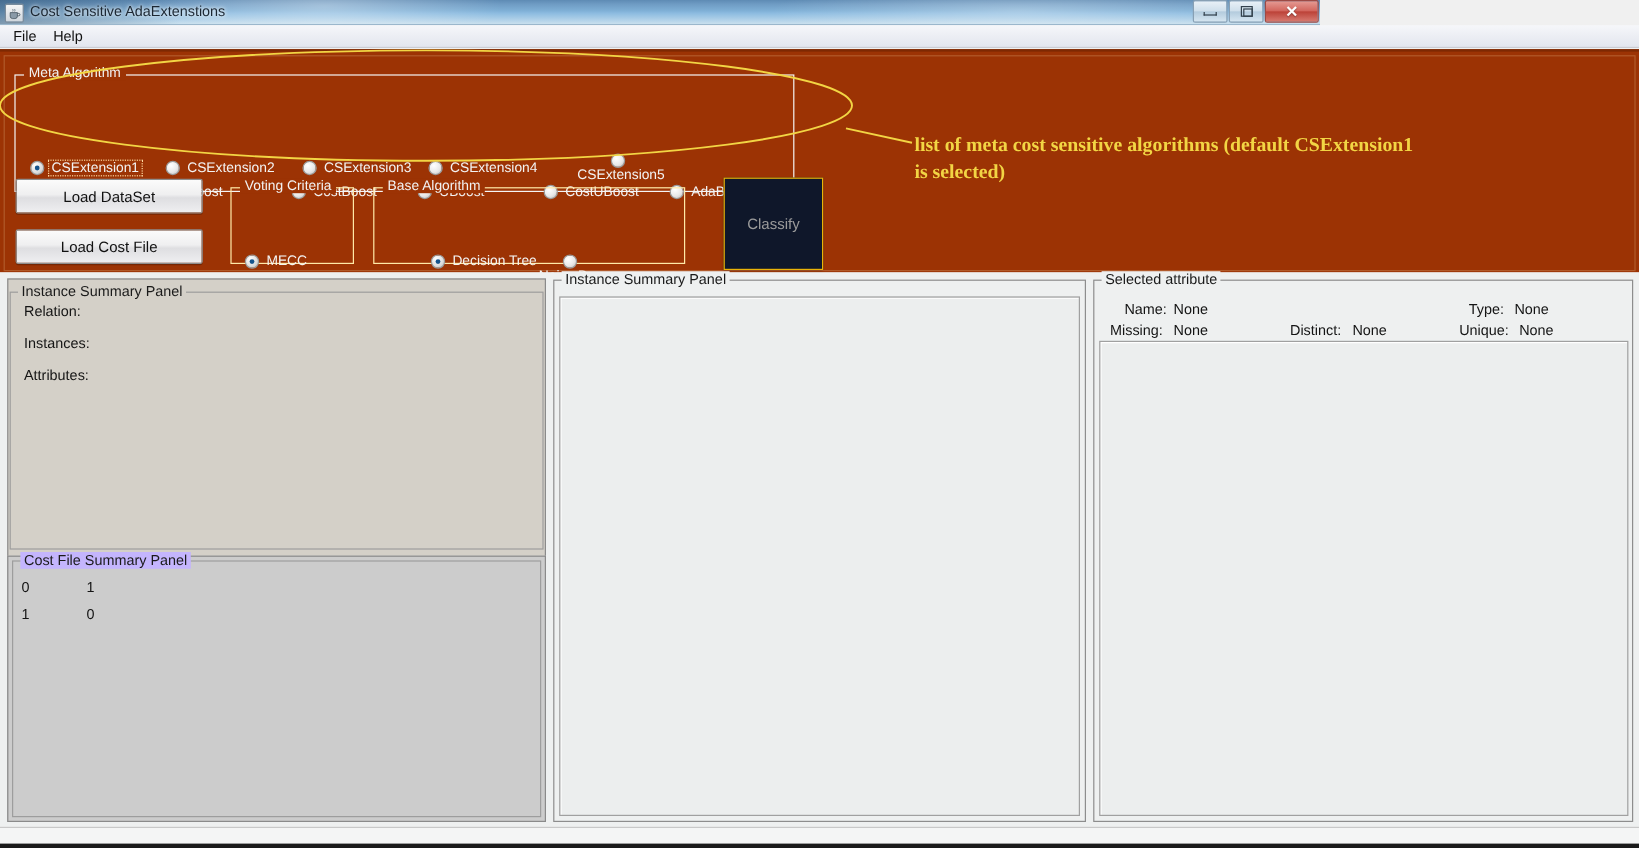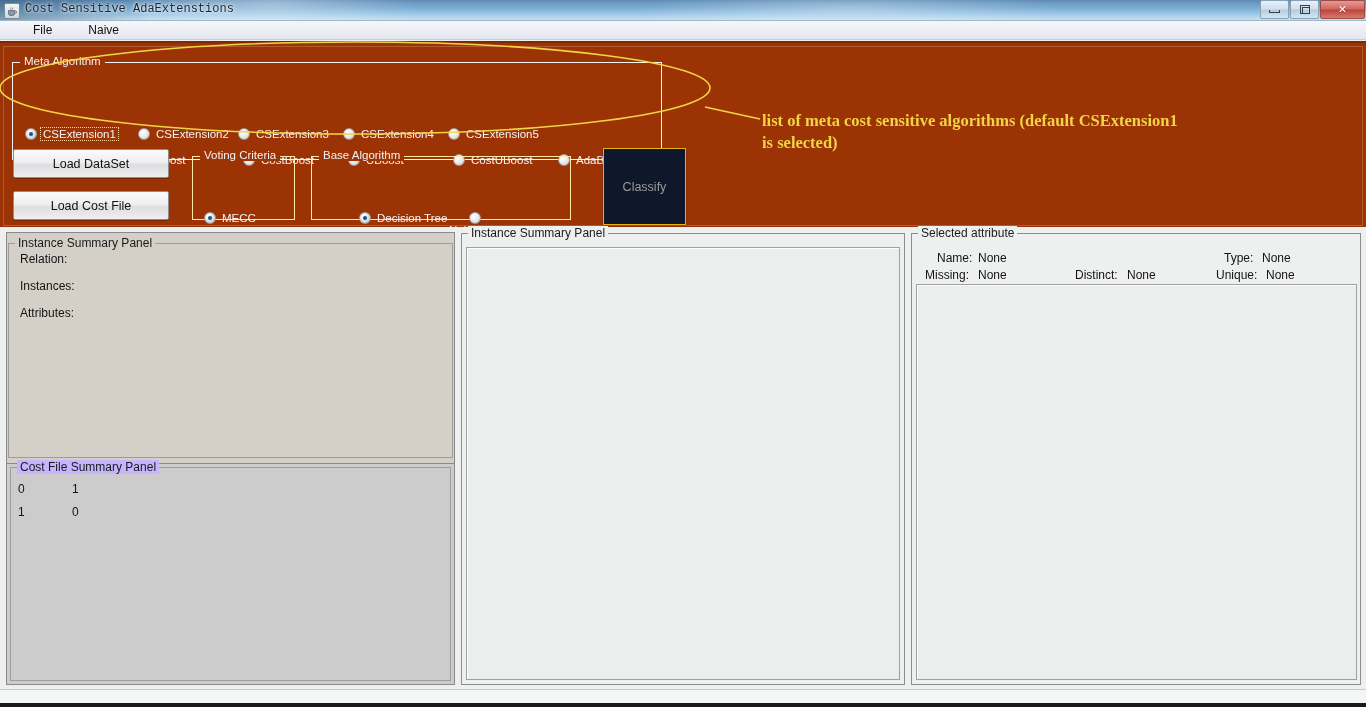--- a/index.html
+++ b/index.html
@@ -12,27 +12,26 @@
     background: #ffffff;
   }
   #app {
     position: relative;
     width: 1366px; height: 707px;
     background: #f0f0f0;
   }
 
   
   .titlebar {
-    position: absolute; left: 0; top: 0; width: 1366px; height: 21px;
+    position: absolute; left: 0; top: 0; width: 1100px; height: 21px;
     background: linear-gradient(to bottom,
         #5e8bb4 0%, #6f9cc4 18%, #7fb0d6 45%, #8cbbe0 55%,
         #a6cbe6 75%, #c9e0ee 100%);
     border-bottom: 1px solid #9bb7cc;
     overflow: hidden;
-    font-family: Liberation Mono, monospace;
   }
   .titlebar .glow-a {
     position:absolute; left:120px; top:-30px; width:300px; height:70px;
     background: radial-gradient(ellipse at center, rgba(255,255,255,.35), rgba(255,255,255,0) 70%);
   }
   .titlebar .glow-b {
     position:absolute; left:640px; top:-16px; width:420px; height:50px;
     background: radial-gradient(ellipse at center, rgba(255,255,255,.30), rgba(255,255,255,0) 70%);
   }
   .titlebar .dark-l {
@@ -72,21 +71,21 @@
 
   
   .menubar {
     position: absolute; left: 0; top: 21px; width: 1366px; height: 19px;
     background: linear-gradient(to bottom, #f6f7fa 0%, #eceef4 50%, #e3e6ee 100%);
     border-bottom: 1px solid #c9ccd4;
     display: flex; align-items: center;
     padding-left: 4px;
   }
   .menuitem {
-    font-size: 12px; color: #111; padding: 16px 7px; cursor: default; margin-left: 22px;
+    font-size: 12px; color: #111; padding: 16px 7px; cursor: default;
   }
 
   
   .orange-panel {
     position: absolute; left: 0; top: 41px; width: 1366px; height: 186px;
     background: #9c3304;
     border-top: 2px solid #7d2903;
   }
   .orange-inner-border {
     position:absolute; left:3px; top:3px; width:1360px; height:180px;
@@ -218,48 +217,48 @@
         <div class="resglyph"></div>
       </div>
       <div class="winbtn close">
         <span class="closeglyph">✕</span>
       </div>
     </div>
   </div>
 
   <div class="menubar">
     <div class="menuitem">File</div>
-    <div class="menuitem">Naive</div>
+    <div class="menuitem">Help</div>
   </div>
 
   <div class="orange-panel">
     <div class="orange-inner-border"></div>
 
     <div class="gbox white-border" style="left:12px; top:19px; width:650px; height:98px;">
       <div class="gtitle">Meta Algorithm</div>
     </div>
 
     <div class="radio-row" style="left:25px; top:85px;">
       <div class="radio sel focus" style="width:105px;">
         <span class="dot"></span>
         <span class="rlabel">CSExtension1</span>
       </div>
-      <div class="radio" style="width:100px; margin-left:8px;">
+      <div class="radio" style="width:114px; margin-left:8px;">
         <span class="dot"></span>
         <span class="rlabel">CSExtension2</span>
       </div>
       <div class="radio" style="width:105px;">
         <span class="dot"></span>
         <span class="rlabel">CSExtension3</span>
       </div>
       <div class="radio" style="width:105px;">
         <span class="dot"></span>
         <span class="rlabel">CSExtension4</span>
       </div>
-      <div class="radio" style="width:105px;">
+      <div class="radio" style="width:105px;flex-direction:column;">
         <span class="dot"></span>
         <span class="rlabel">CSExtension5</span>
       </div>
     </div>
 
     <div class="radio-row" style="left:25px; top:111px;">
       <div class="radio" style="width:105px;">
         <span class="dot"></span>
         <span class="rlabel">AdaCost</span>
       </div>

